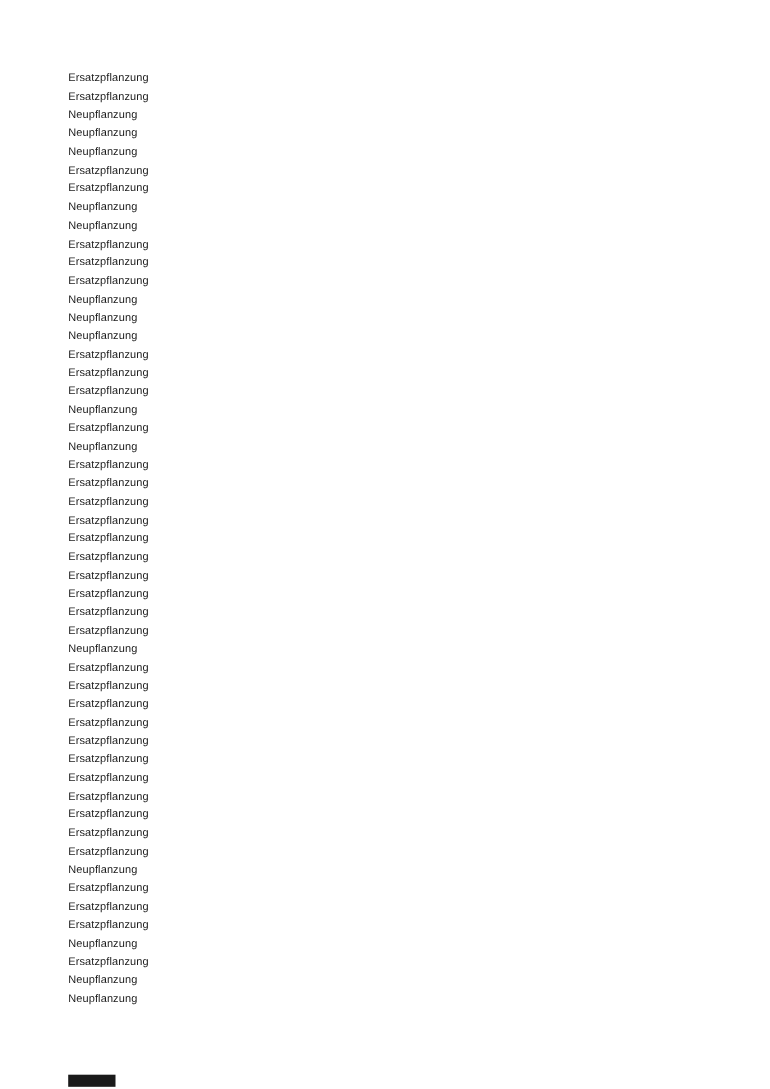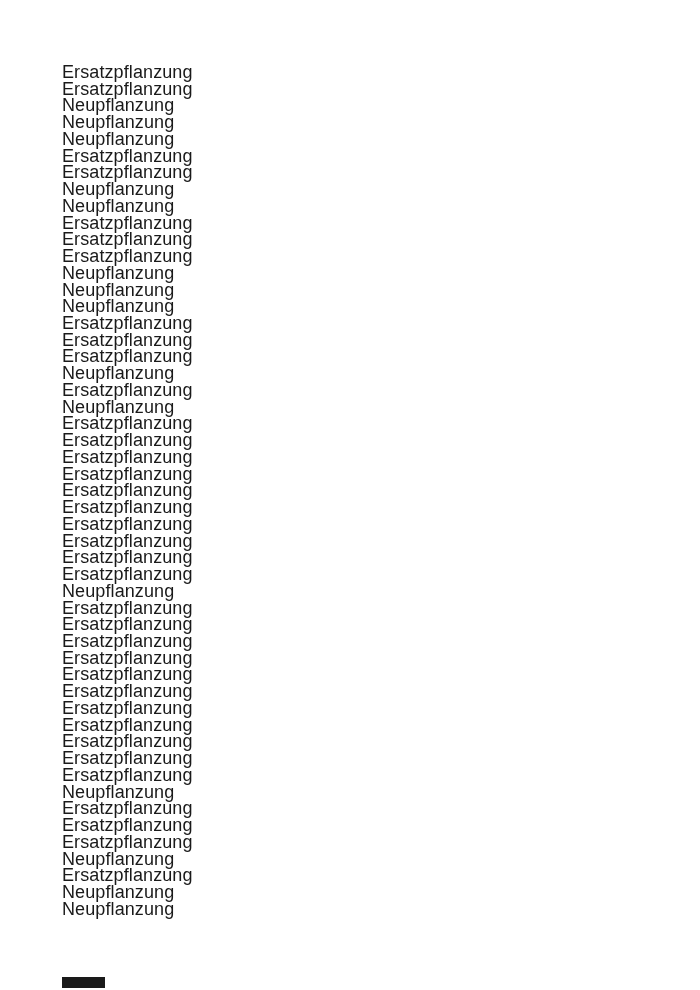--- a/index.html
+++ b/index.html
@@ -16,21 +16,21 @@
   }
   .page {
     position: absolute;
     inset: 0;
     background: #ffffff;
   }
   .text-column {
     position: absolute;
     left: 62px;
     top: 64px;
-    font-size: 18px;
+    font-size: 10px;
     line-height: 16.74px;
     color: #1a1a1a;
     letter-spacing: 0.1px;
     white-space: nowrap;
   }
   .list-row {
     height: 16.74px;
   }
   .bottom-partial-element {
     position: absolute;

